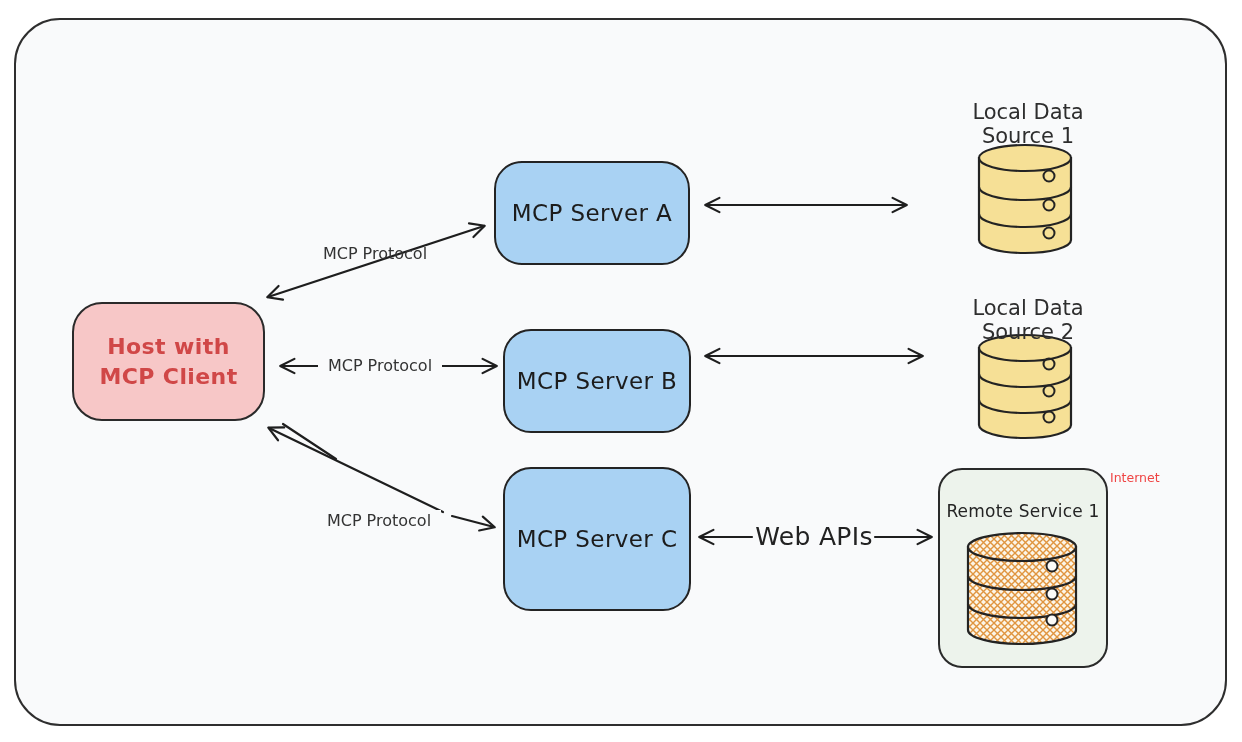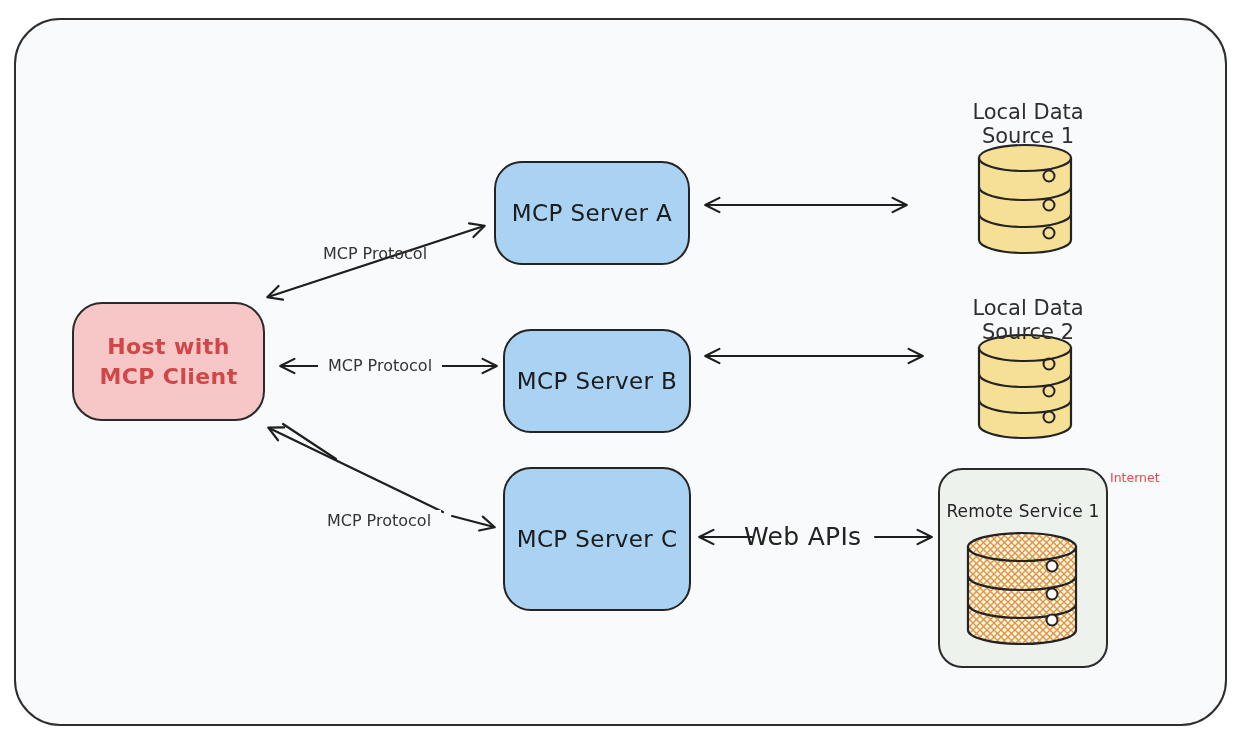--- a/index.html
+++ b/index.html
@@ -49,21 +49,21 @@
 
   .ds-label { width: 186px; text-align: center; font-size: 21px; }
   .ds1-label { left: 935px; top: 100px; }
   .ds2-label { left: 935px; top: 296px; }
 
   .proto-label { width: 124px; text-align: center; font-size: 16px; color: #333333; }
   .proto-1 { left: 313px; top: 244px; }
   .proto-2 { left: 318px; top: 355px; background: #f9fafb; padding: 1px 0; }
   .proto-3 { left: 317px; top: 510px; background: #f9fafb; padding: 1px 0; }
 
-  .webapi-label { left: 744px; top: 522px; width: 140px; font-size: 25px; color: #222222; letter-spacing: 0.3px; }
+  .webapi-label { left: 744px; top: 522px; width: 140px; text-align: center; font-size: 25px; color: #222222; letter-spacing: 0.3px; }
   .internet-label { left: 1110px; top: 470px; font-size: 12.5px; color: #ef4444; }
 
   .arrow { stroke: #1e1e1e; stroke-width: 2.2; fill: none; stroke-linecap: round; }
   .cyl-stroke { stroke: #232323; stroke-width: 2.2; stroke-linecap: round; }
 </style>
 </head>
 <body>
 
 <div class="stage">
 

